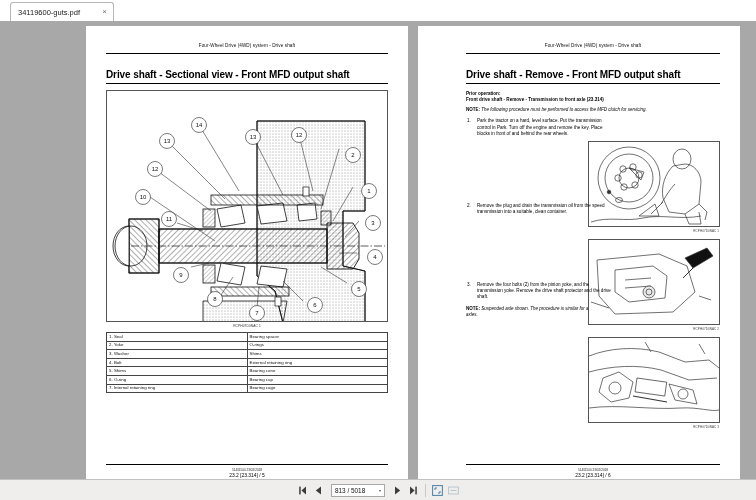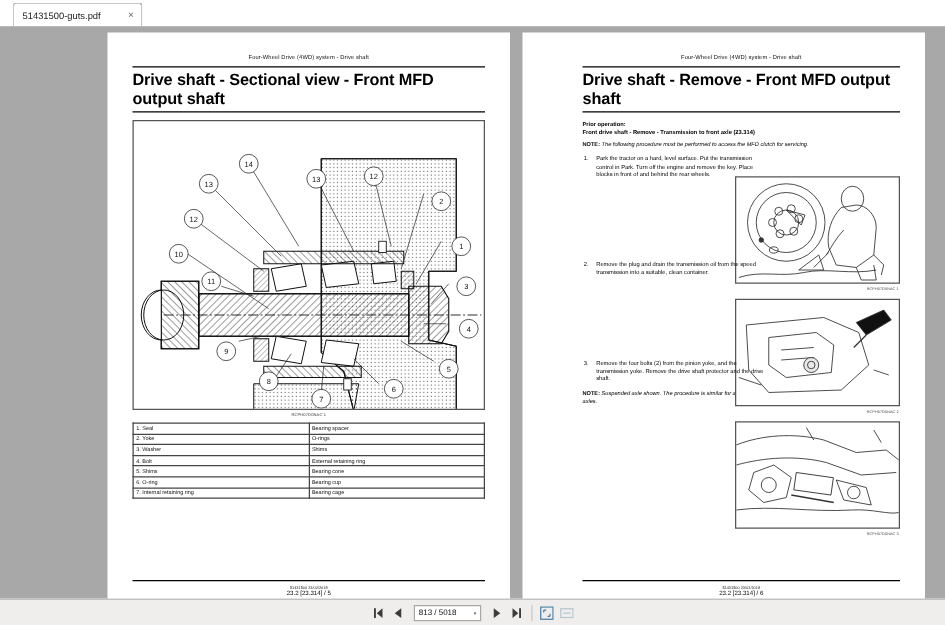--- a/index.html
+++ b/index.html
@@ -51,22 +51,22 @@
   .page-right { left: 418px; padding-left: 28px; }
 
   .page-inner { position: relative; width: 100%; height: 100%; padding: 0 20px; }
 
   .run-head {
     text-align: center; font-size: 4.6px; color: #111;
     margin-top: 17px; letter-spacing: .02em;
   }
   .head-rule { border-top: 1.1px solid #000; margin-top: 5px; }
   .sec-title {
-    font-size: 13px; font-weight: bold; color: #000;
-    margin-top: 2px; letter-spacing: -0.1px;
+    font-size: 10px; font-weight: bold; color: #000;
+    margin-top: 15px; letter-spacing: -0.1px;
   }
   .title-rule { border-top: 1px solid #000; margin-top: 3px; }
 
   
   .figure-box {
     position: relative; margin-top: 6px;
     width: 282px; height: 232px;
     border: 0.8px solid #555; background: #fff;
     overflow: hidden;
   }
@@ -151,21 +151,21 @@
   .tb-icon { width: 13px; height: 13px; display:flex; align-items:center; justify-content:center; cursor:pointer;}
   svg { display: block; }
 </style>
 </head>
 <body>
 
 <div id="app">
 
   <div class="tabstrip">
     <div class="tab">
-      <span class="tab-label">51431500-guts.pdf</span>
+      <span class="tab-label">34119600-guts.pdf</span>
       <span class="tab-close">×</span>
     </div>
   </div>
 
   <div class="viewer">
 
     <div class="page page-left">
       <div class="page-inner">
         <div class="run-head">Four-Wheel Drive (4WD) system - Drive shaft</div>
         <div class="head-rule"></div>

